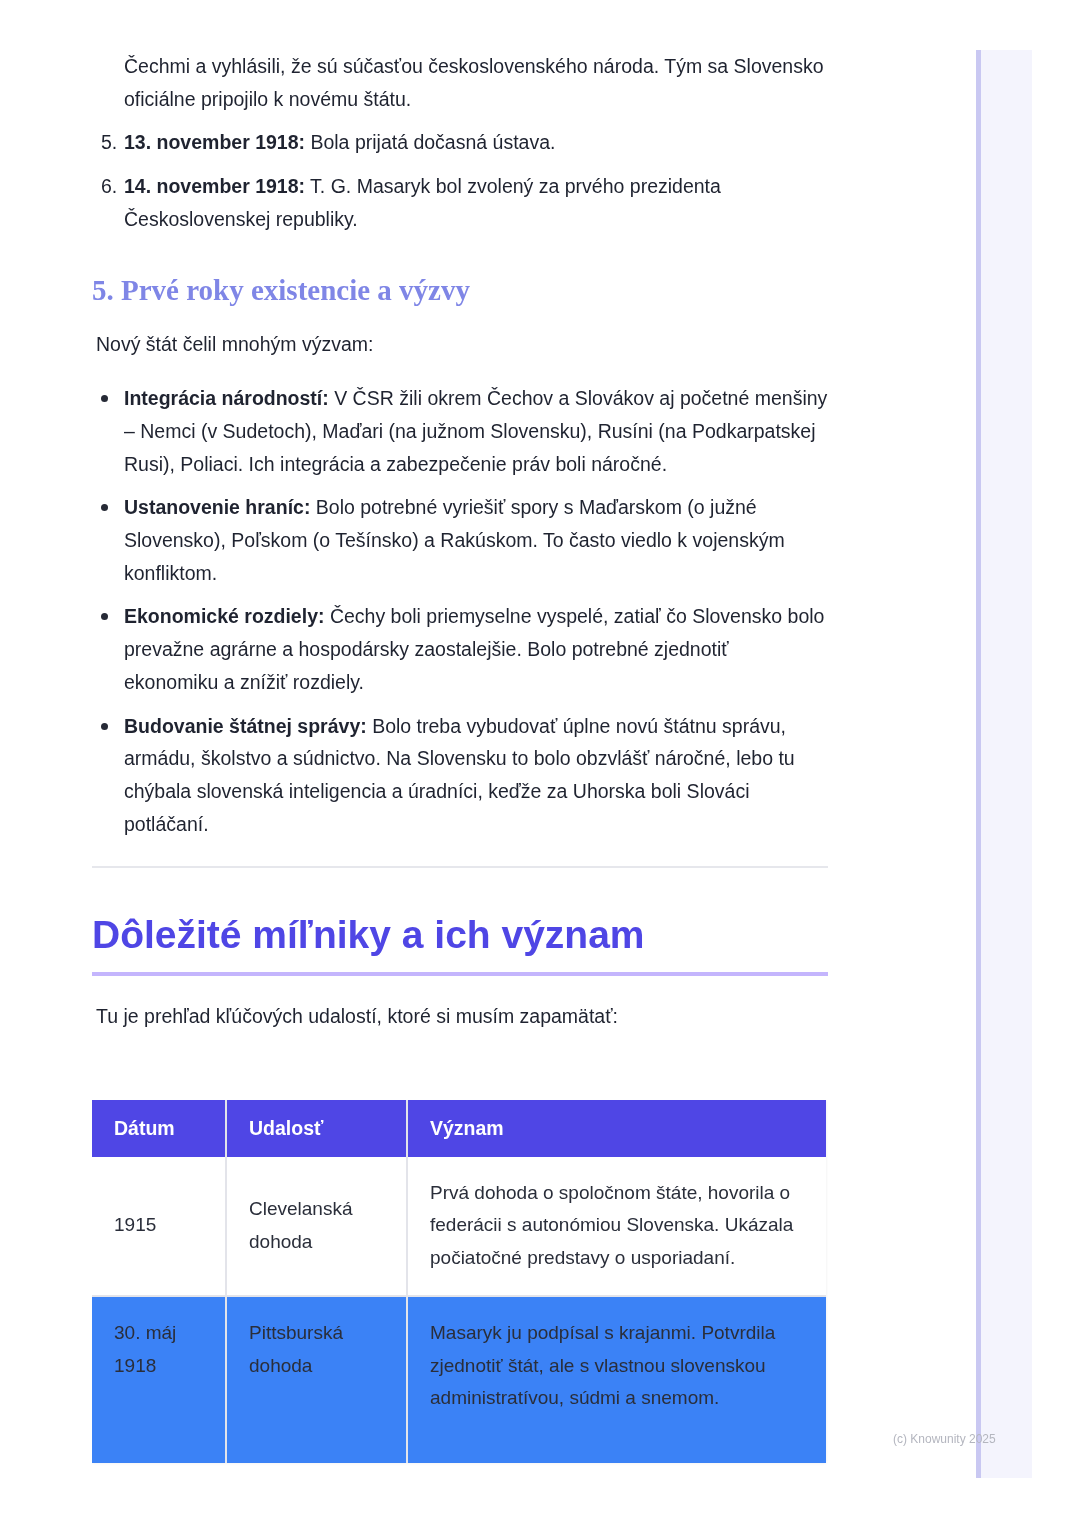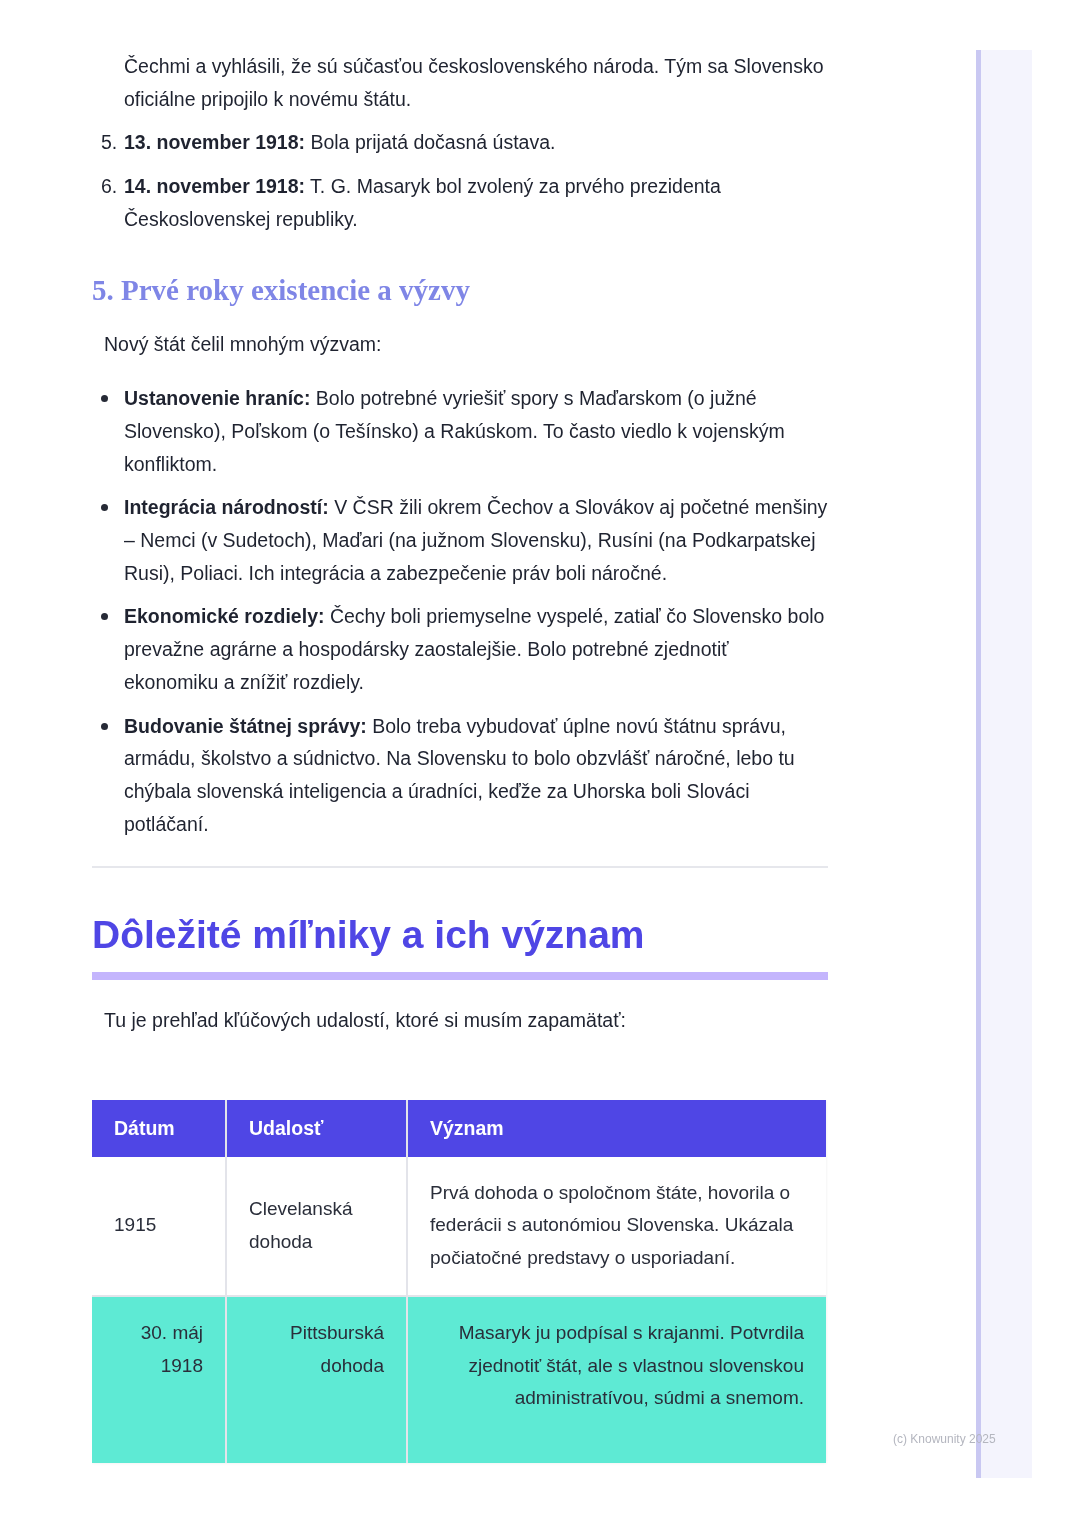--- a/index.html
+++ b/index.html
@@ -16,48 +16,48 @@
       position: absolute; left: 893px; top: 1432px; font-size: 12px; color: #b4b6bf;
     }
     .content { position: absolute; left: 92px; top: 50px; width: 736px; font-size: 19.5px; line-height: 32.7px; }
     .ol { margin: 0; padding: 0; list-style: none; }
     .ol li { position: relative; padding-left: 32px; margin-bottom: 11px; }
     .ol li .num { position: absolute; left: 9px; top: 0; }
     b, .b { font-weight: bold; }
     h3.sub {
       margin: 36px 0 20px 0; font-size: 29px; line-height: 36px; color: #7f86e6; font-weight: bold; font-family: Liberation Serif, serif;
     }
-    p { margin: 12px; }
+    p { margin: 4px; }
     .intro { margin-bottom: 22px; }
     .ul { margin: 0; padding: 0; list-style: none; }
     .ul li { position: relative; padding-left: 32px; margin-bottom: 11px; }
     .ul li .dot {
       position: absolute; left: 9px; top: 13px; width: 7px; height: 7px; border-radius: 50%; background: #262a36;
     }
     hr.sep { border: 0; border-top: 2px solid #e6e7ec; margin: 26px 0 0 0; }
     h2.main {
       margin: 44px 0 0 0; font-size: 39px; line-height: 46px; color: #4f46e5; font-weight: bold;
-      padding-bottom: 14px; border-bottom: 8px solid #c4b5fd;
+      padding-bottom: 14px; border-bottom: 4px solid #c4b5fd;
     }
     .lead { margin-top: 24px; }
     table.ms {
       margin-top: 36px; width: 734px; border-collapse: collapse; font-size: 19px; line-height: 32.7px;
       box-shadow: 0 0 3px rgba(0,0,0,0.08);
     }
     table.ms th {
       background: #4f46e5; color: #ffffff; text-align: left; font-weight: bold; font-size: 19.5px;
       padding: 12px 22px; border-right: 2px solid #e3e4ea; height: 32px;
     }
     table.ms th:last-child { border-right: none; }
     table.ms td {
       padding: 20px 22px; border-right: 2px solid #e3e4ea; border-bottom: 2px solid #e3e4ea; vertical-align: middle; color: #2a2e3a;
     }
     table.ms td:last-child { border-right: none; }
     table.ms tr.r1 td { background: #ffffff; height: 96px; }
-    table.ms tr.r2 td { background: #5eead4; vertical-align: top; height: 126px; border-bottom: none; text-align: right; }
+    table.ms tr.r2 td { background: #3b82f6; vertical-align: top; height: 126px; border-bottom: none; }
     .table-clip { position: absolute; left: 92px; top: 1100px; width: 736px; height: 378px; overflow: hidden; }
   </style>
 </head>
 <body>
 
 <div class="side-strip"></div>
 
 <div class="content">
   <ol class="ol">
     <li>
@@ -72,25 +72,25 @@
       <span class="b">14. november 1918:</span><span> T. G. Masaryk bol zvolený za prvého prezidenta Československej republiky.</span>
     </li>
   </ol>
 
   <h3 class="sub">5. Prvé roky existencie a výzvy</h3>
   <p class="intro">Nový štát čelil mnohým výzvam:</p>
 
   <ul class="ul">
     <li>
       <span class="dot"></span>
-      <span class="b">Ustanovenie hraníc:</span><span> Bolo potrebné vyriešiť spory s Maďarskom (o južné Slovensko), Poľskom (o Tešínsko) a Rakúskom. To často viedlo k vojenským konfliktom.</span>
+      <span class="b">Integrácia národností:</span><span> V ČSR žili okrem Čechov a Slovákov aj početné menšiny – Nemci (v Sudetoch), Maďari (na južnom Slovensku), Rusíni (na Podkarpatskej Rusi), Poliaci. Ich integrácia a zabezpečenie práv boli náročné.</span>
     </li>
     <li>
       <span class="dot"></span>
-      <span class="b">Integrácia národností:</span><span> V ČSR žili okrem Čechov a Slovákov aj početné menšiny – Nemci (v Sudetoch), Maďari (na južnom Slovensku), Rusíni (na Podkarpatskej Rusi), Poliaci. Ich integrácia a zabezpečenie práv boli náročné.</span>
+      <span class="b">Ustanovenie hraníc:</span><span> Bolo potrebné vyriešiť spory s Maďarskom (o južné Slovensko), Poľskom (o Tešínsko) a Rakúskom. To často viedlo k vojenským konfliktom.</span>
     </li>
     <li>
       <span class="dot"></span>
       <span class="b">Ekonomické rozdiely:</span><span> Čechy boli priemyselne vyspelé, zatiaľ čo Slovensko bolo prevažne agrárne a hospodársky zaostalejšie. Bolo potrebné zjednotiť ekonomiku a znížiť rozdiely.</span>
     </li>
     <li>
       <span class="dot"></span>
       <span class="b">Budovanie štátnej správy:</span><span> Bolo treba vybudovať úplne novú štátnu správu, armádu, školstvo a súdnictvo. Na Slovensku to bolo obzvlášť náročné, lebo tu chýbala slovenská inteligencia a úradníci, keďže za Uhorska boli Slováci potláčaní.</span>
     </li>
   </ul>

